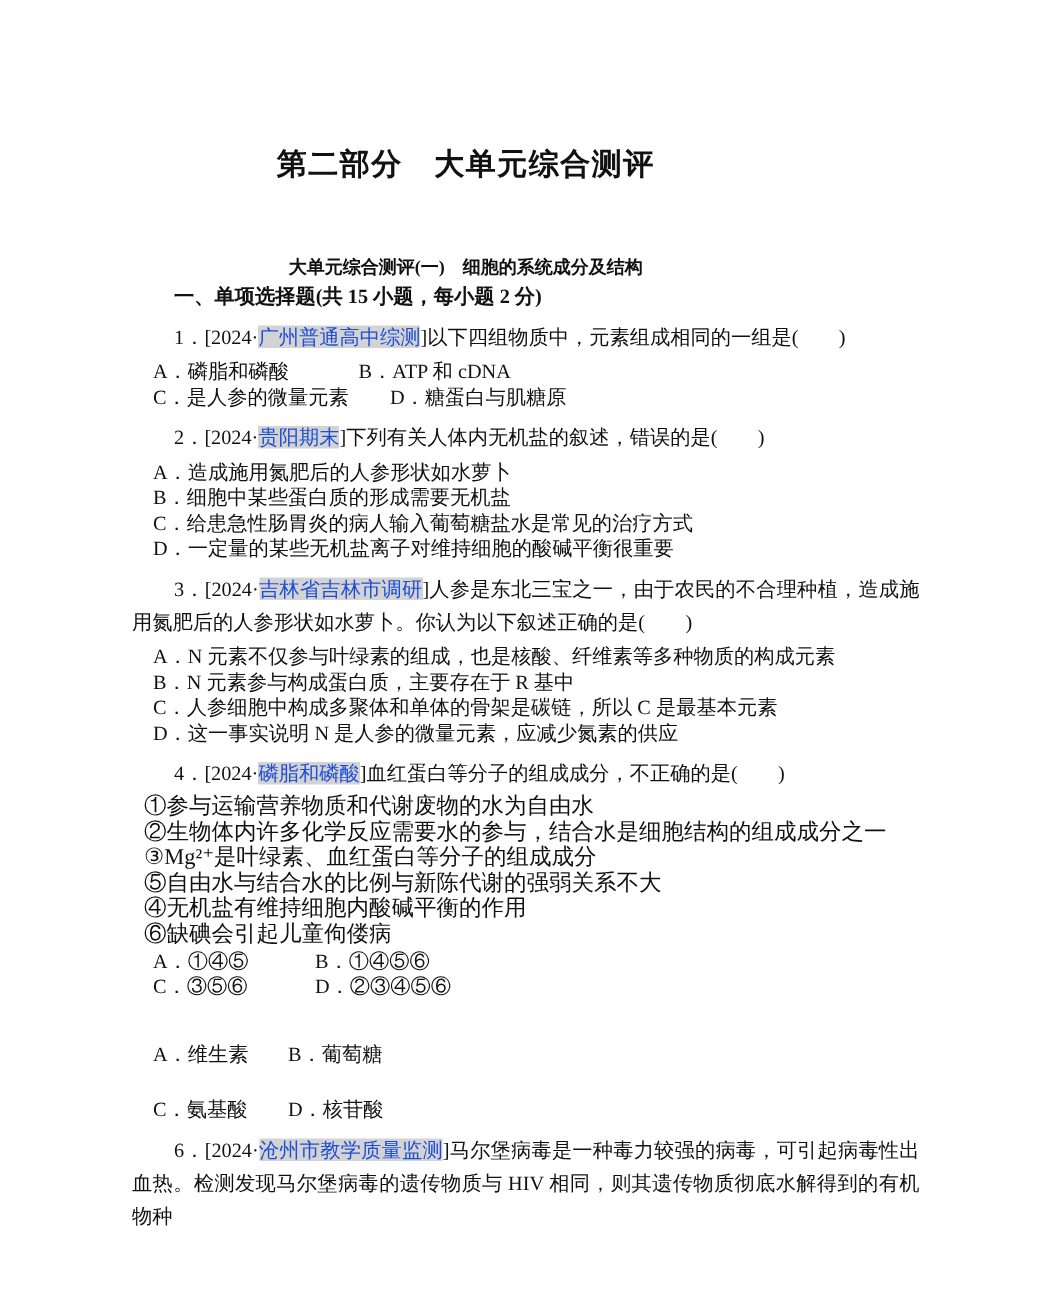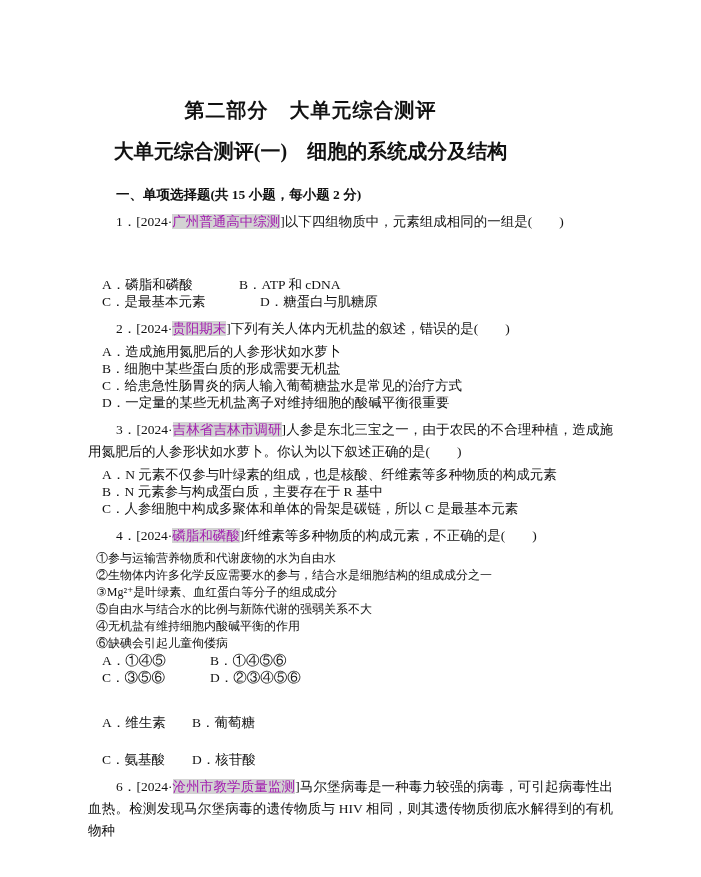--- a/index.html
+++ b/index.html
@@ -17,97 +17,97 @@
 
   .part-title {
     font-size: 20px;
     font-weight: bold;
     text-align: center;
     margin-right: 80px;
     letter-spacing: 1px;
     line-height: 24px;
   }
   .unit-title {
-    font-size: 20px;
+    font-size: 12px;
     font-weight: bold;
     text-align: center;
     margin-right: 80px;
-    margin-top: 18px;
+    margin-top: 45px;
     line-height: 22px;
   }
   .section-heading {
     font-size: 13.5px;
     font-weight: bold;
-    margin-top: 24px;
     padding-left: 28px;
     line-height: 17px;
   }
 
   .question { margin-top: 8px; }
   .stem {
     font-size: 13.5px;
     line-height: 22px;
     text-indent: 28px;
     text-align: justify;
     margin-bottom: 3px;
   }
   .opts {
     font-size: 13.5px;
     line-height: 17px;
     padding-left: 14px;
   }
   .item {
-    font-size: 12px;
+    font-size: 15px;
     line-height: 17px;
     padding-left: 8px;
   }
   .opt { white-space: nowrap; }
-  .w137 { display: inline-block; width: 137px; margin-top: 40px; }
+  .w137 { display: inline-block; width: 137px; }
   .w158 { display: inline-block; width: 158px; }
   .w108 { display: inline-block; width: 108px; }
   .w90  { display: inline-block; width: 90px; margin-top: 20px; }
 
   .hl {
     background: #d3d3d3;
-    color: #a21caf;
+    color: #1d4ed8;
   }
 </style>
 </head>
 <body>
 
 <div class="page">
   <div class="content">
 
     <h1 class="part-title">第二部分　大单元综合测评</h1>
     <h2 class="unit-title">大单元综合测评(一)　细胞的系统成分及结构</h2>
     <div class="section-heading">一、单项选择题(共 15 小题，每小题 2 分)</div>
 
     <div class="question">
       <p class="stem"><span>1．</span><span>[2024·</span><span class="hl">广州普通高中综测</span><span>]</span><span>以下四组物质中，元素组成相同的一组是(　　)</span></p>
       <p class="opts"><span class="opt w137">A．磷脂和磷酸</span><span class="opt">B．ATP 和 cDNA</span></p>
-      <p class="opts"><span class="opt w158">C．是最基本元素</span><span class="opt">D．糖蛋白与肌糖原</span></p>
+      <p class="opts"><span class="opt w158">C．是人参的微量元素</span><span class="opt">D．糖蛋白与肌糖原</span></p>
     </div>
 
     <div class="question">
       <p class="stem"><span>2．</span><span>[2024·</span><span class="hl">贵阳期末</span><span>]</span><span>下列有关人体内无机盐的叙述，错误的是(　　)</span></p>
       <p class="opts">A．造成施用氮肥后的人参形状如水萝卜</p>
       <p class="opts">B．细胞中某些蛋白质的形成需要无机盐</p>
       <p class="opts">C．给患急性肠胃炎的病人输入葡萄糖盐水是常见的治疗方式</p>
       <p class="opts">D．一定量的某些无机盐离子对维持细胞的酸碱平衡很重要</p>
     </div>
 
     <div class="question">
       <p class="stem"><span>3．</span><span>[2024·</span><span class="hl">吉林省吉林市调研</span><span>]</span><span>人参是东北三宝之一，由于农民的不合理种植，造成施用氮肥后的人参形状如水萝卜。你认为以下叙述正确的是(　　)</span></p>
       <p class="opts">A．N 元素不仅参与叶绿素的组成，也是核酸、纤维素等多种物质的构成元素</p>
       <p class="opts">B．N 元素参与构成蛋白质，主要存在于 R 基中</p>
       <p class="opts">C．人参细胞中构成多聚体和单体的骨架是碳链，所以 C 是最基本元素</p>
+      <p class="opts">D．这一事实说明 N 是人参的微量元素，应减少氮素的供应</p>
     </div>
 
     <div class="question">
-      <p class="stem"><span>4．</span><span>[2024·</span><span class="hl">磷脂和磷酸</span><span>]</span><span>纤维素等多种物质的构成元素，不正确的是(　　)</span></p>
+      <p class="stem"><span>4．</span><span>[2024·</span><span class="hl">磷脂和磷酸</span><span>]</span><span>血红蛋白等分子的组成成分，不正确的是(　　)</span></p>
       <p class="item">①参与运输营养物质和代谢废物的水为自由水</p>
       <p class="item">②生物体内许多化学反应需要水的参与，结合水是细胞结构的组成成分之一</p>
       <p class="item">③Mg²⁺是叶绿素、血红蛋白等分子的组成成分</p>
       <p class="item">⑤自由水与结合水的比例与新陈代谢的强弱关系不大</p>
       <p class="item">④无机盐有维持细胞内酸碱平衡的作用</p>
       <p class="item">⑥缺碘会引起儿童佝偻病</p>
       <p class="opts"><span class="opt w108">A．①④⑤</span><span class="opt">B．①④⑤⑥</span></p>
       <p class="opts"><span class="opt w108">C．③⑤⑥</span><span class="opt">D．②③④⑤⑥</span></p>
     </div>
 

